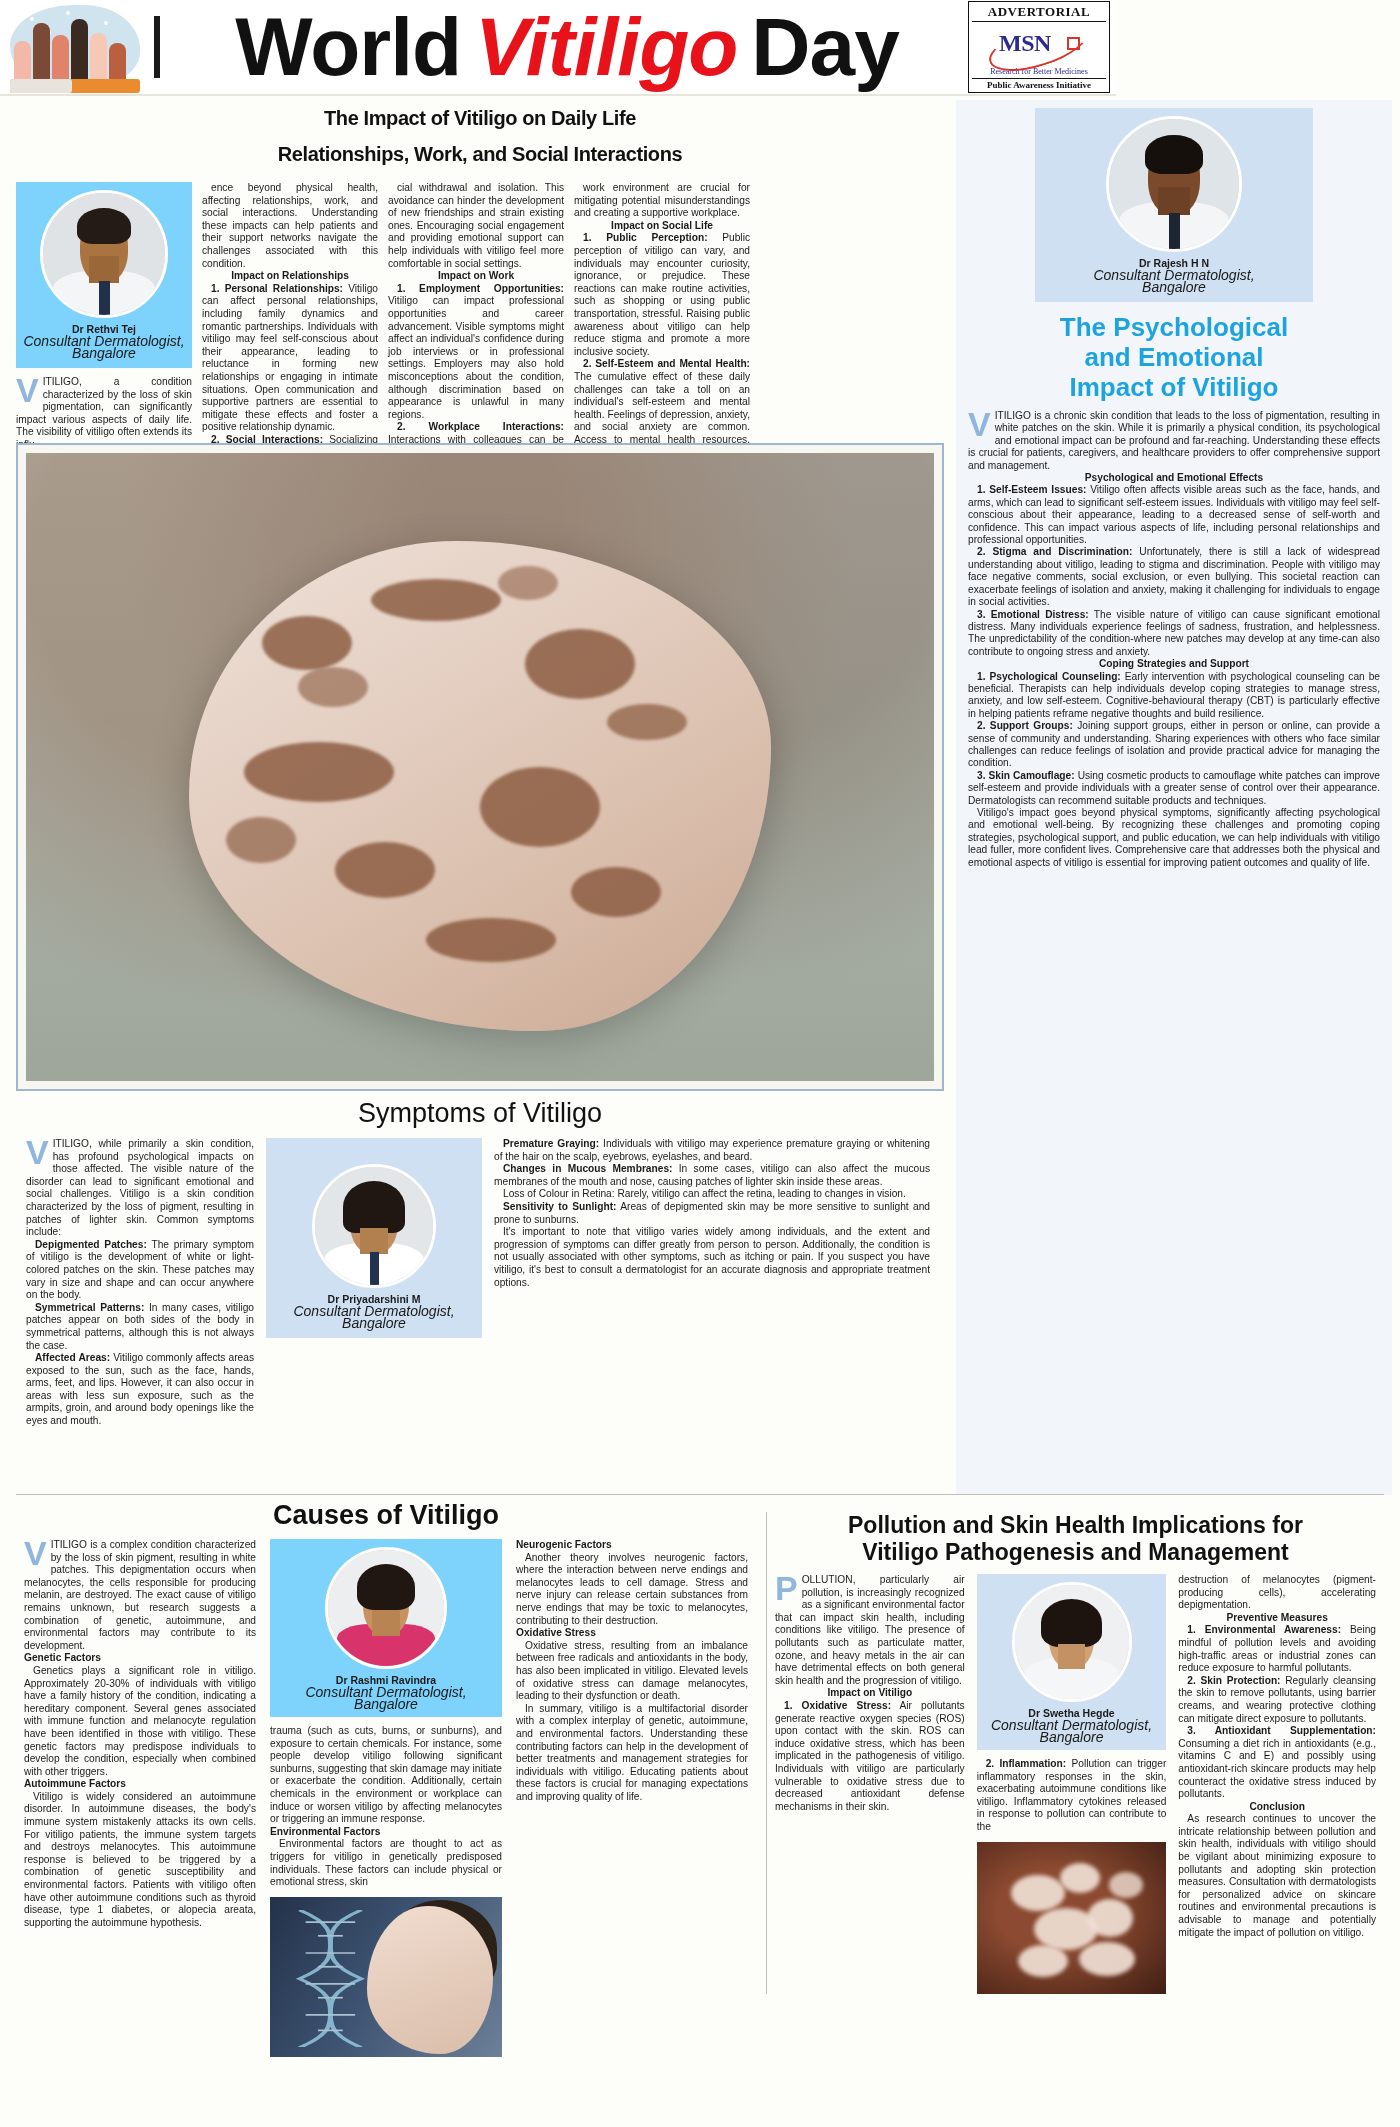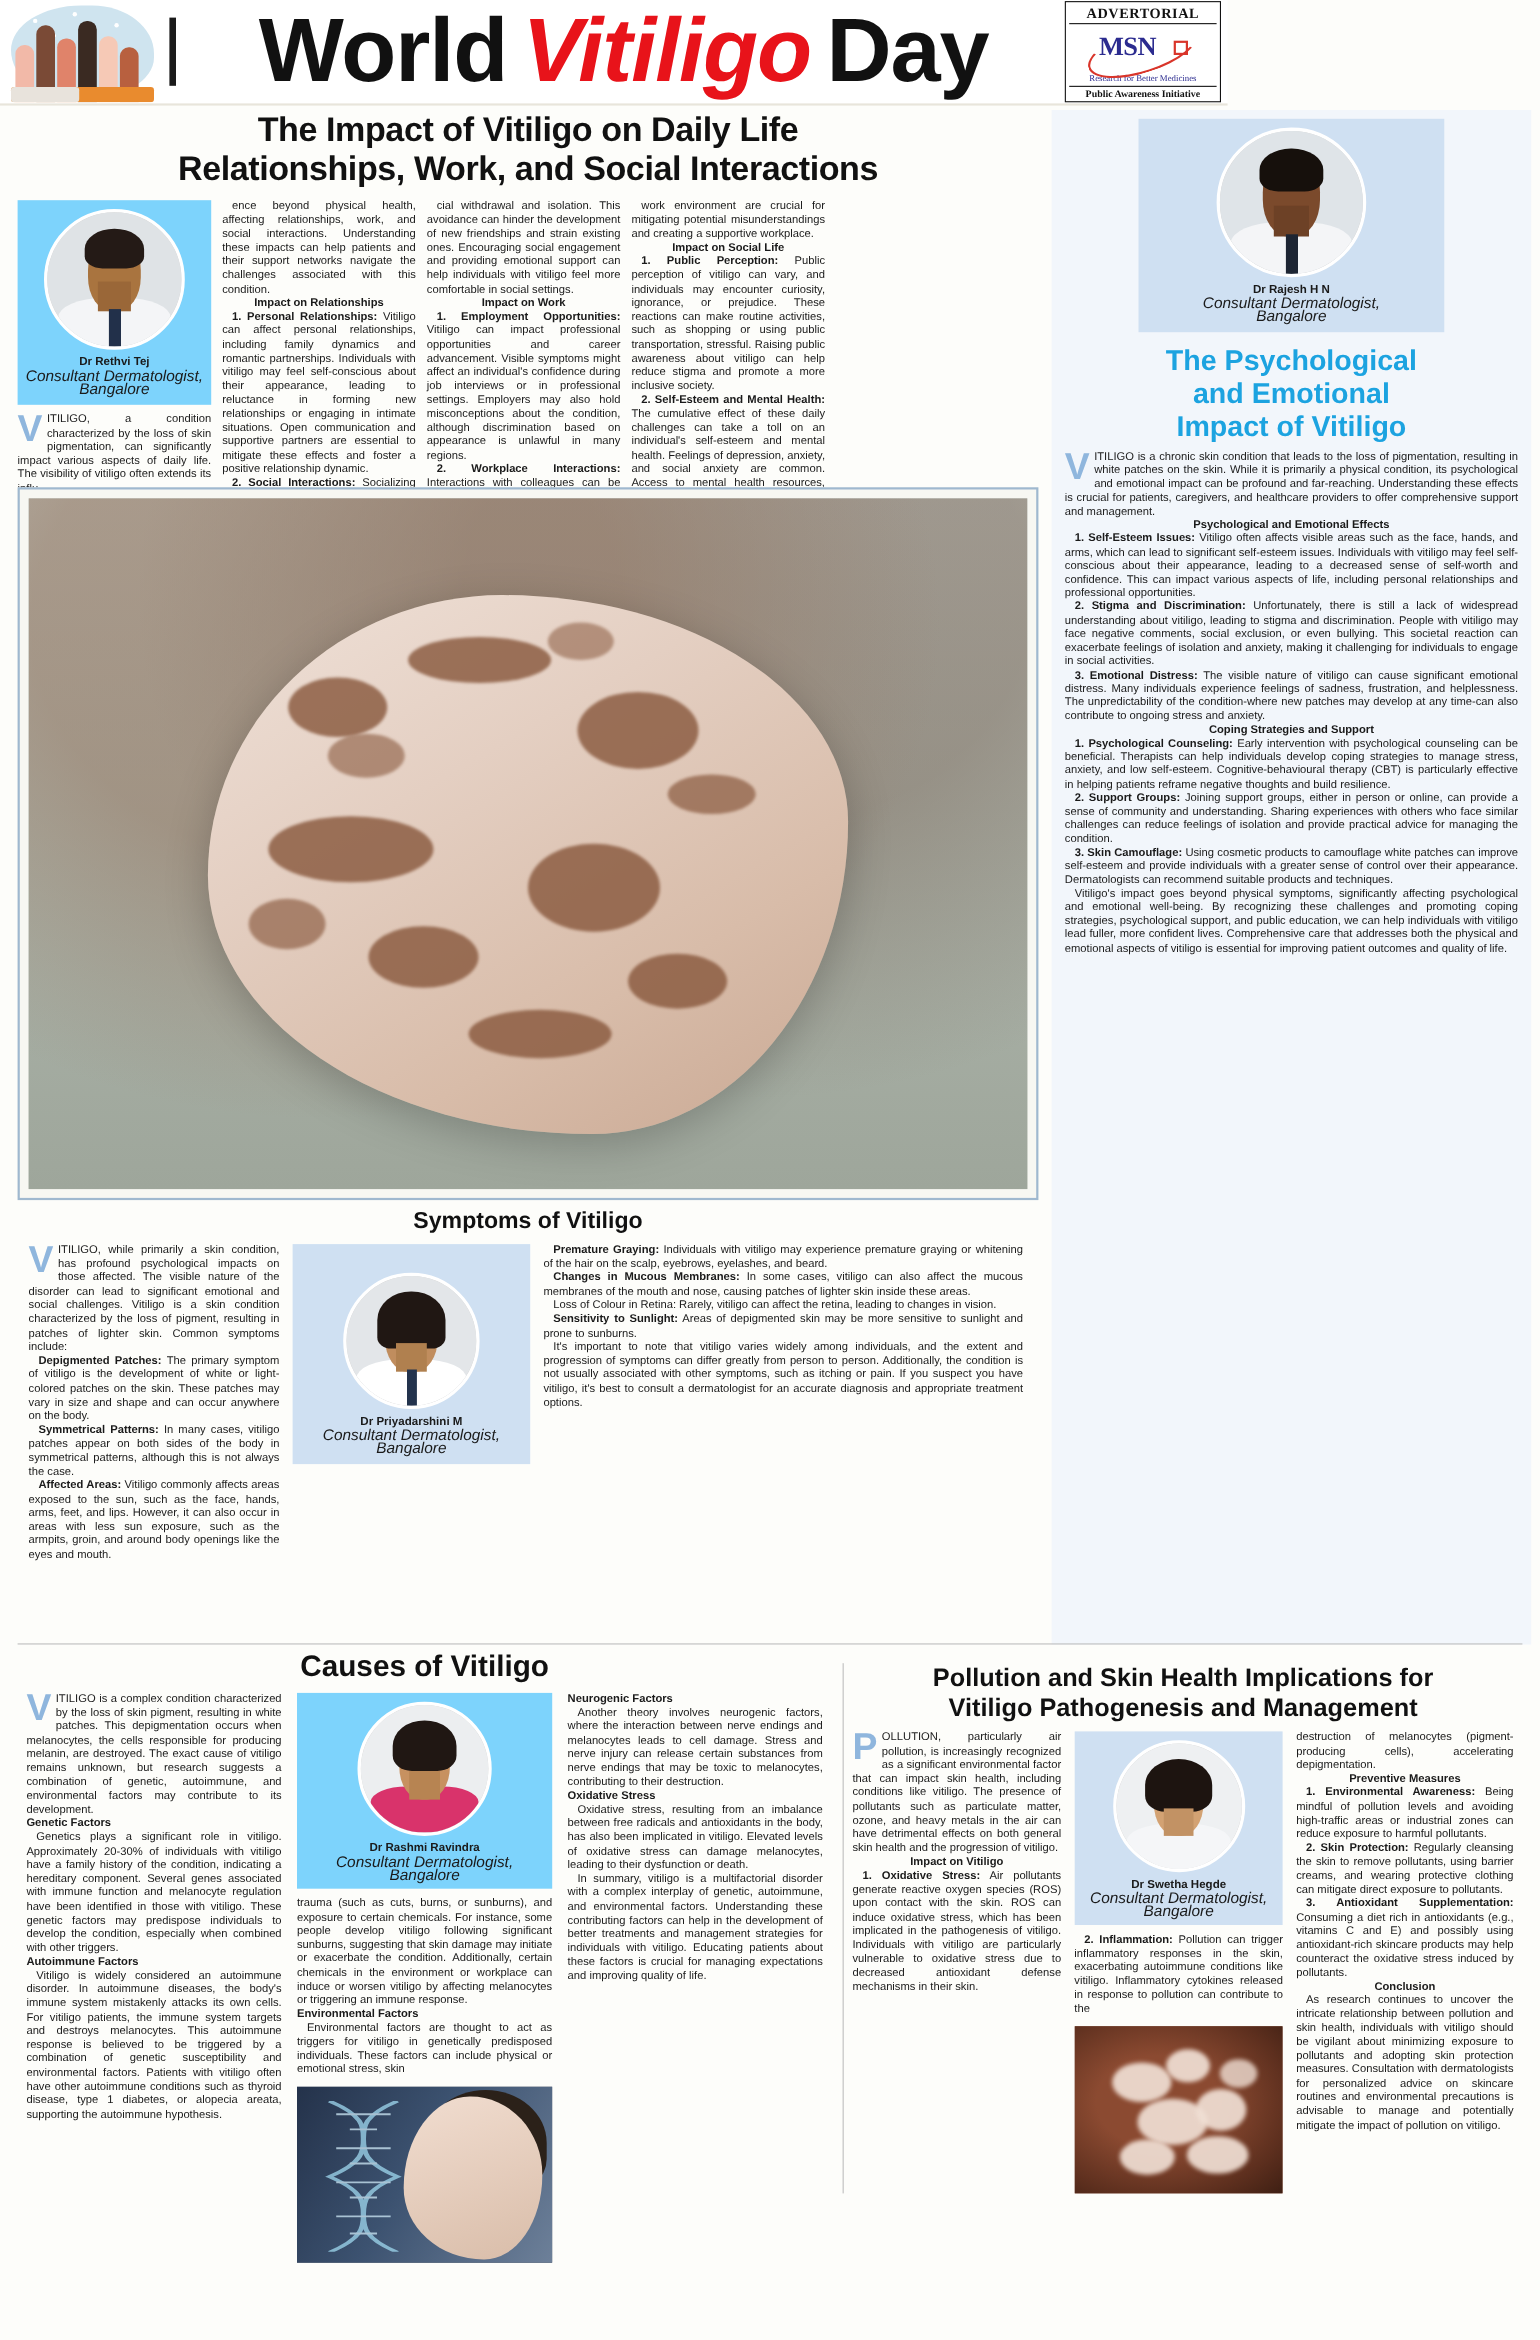--- a/index.html
+++ b/index.html
@@ -68,21 +68,21 @@
   .body-col p { margin-bottom:0; text-indent:9px; }
   .sub { font-weight:bold; text-align:center; display:block; }
   .sub-l { font-weight:bold; }
   .dropcap {
     float:left; font-size:34px; line-height:27px; font-weight:bold;
     color:#8fb6dd; padding:1px 4px 0 0; font-family:"Liberation Sans", sans-serif;
   }
 
   
   .sec1 { position:absolute; left:8px; top:100px; width:944px; }
-  .sec1 h1 { text-align:center; font-size:31px; line-height:36px; font-weight:bold;
+  .sec1 h1 { text-align:center; font-size:20px; line-height:36px; font-weight:bold;
              color:#111; letter-spacing:-.4px; margin-bottom:10px; }
   .sec1-cols { display:flex; gap:10px; padding:0 8px; }
   .sec1-c { width:176px; }
   .photo-card { background:#7dd3fc; padding:8px 6px 9px; text-align:center; margin-bottom:8px; }
   .photo-circ { width:128px; height:128px; border-radius:50%; margin:0 auto 5px;
     background:#d6d6d6; overflow:hidden; position:relative; border:3px solid #fff; }
   .cap-n { font-size:10.5px; font-weight:bold; color:#1a1a1a; }
   .cap-r { font-size:14px; font-style:italic; color:#1a1a1a; line-height:12px; }
 
   
@@ -118,21 +118,21 @@
   .hand-main { position:absolute; left:18%; top:14%; width:64%; height:78%;
     background:linear-gradient(150deg,#efe1d8 0%,#e4cfc2 35%,#d8bca9 70%,#c9a893 100%);
     border-radius:46% 54% 40% 60% / 52% 42% 58% 48%;
     box-shadow:0 10px 40px rgba(0,0,0,.22); }
   .patch { position:absolute; border-radius:50%; background:#8a5a3f; opacity:.82;
            filter:blur(1.4px); }
 
   
   .symp { position:absolute; left:16px; top:1098px; width:928px; height:394px;
           padding:0 10px; }
-  .symp h2 { text-align:center; font-size:21px; font-weight:bold; margin-bottom:9px; }
+  .symp h2 { text-align:center; font-size:27px; font-weight:normal; margin-bottom:9px; }
   .symp-cols { display:flex; gap:12px; }
   .symp-l { width:228px; }
   .symp-m { width:216px; }
   .symp-r { width:436px; }
   .symp-m .photo-card { background:#cfe0f2; }
 
   
   .bottom { position:absolute; left:0; top:1500px; width:1400px; height:627px; }
   .causes { position:absolute; left:16px; top:0; width:740px; padding:0 8px; }
   .causes h2 { text-align:center; font-size:27px; font-weight:bold; margin-bottom:8px; }

